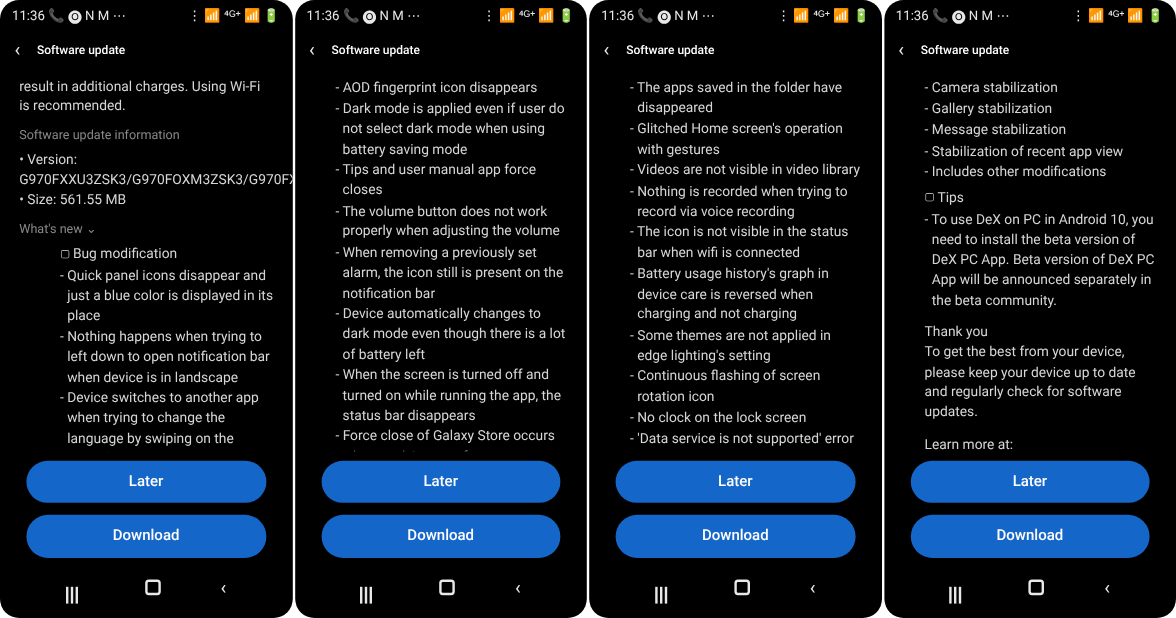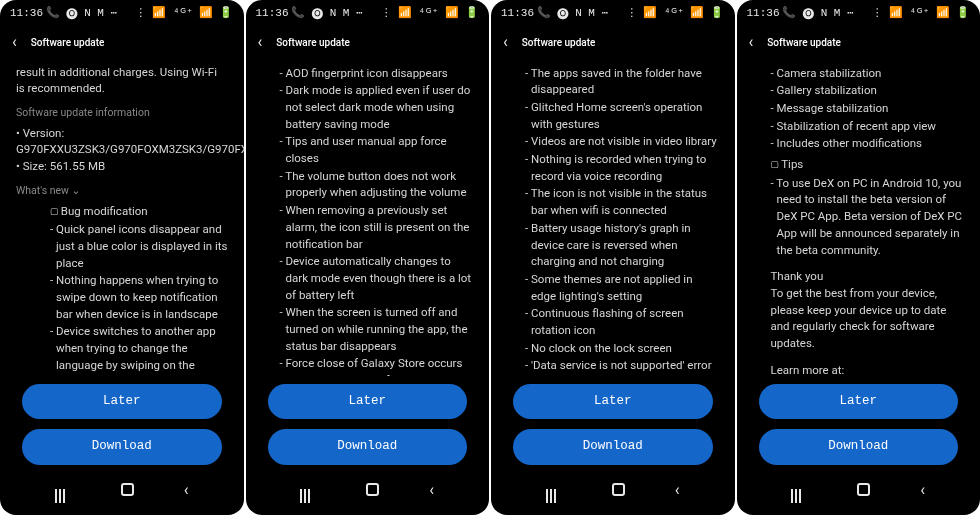--- a/index.html
+++ b/index.html
@@ -25,21 +25,20 @@
       line-height: 1.4;
       position: relative;
     }
     .status-bar {
       display: flex;
       justify-content: space-between;
       align-items: center;
       padding: 6px 10px 2px;
       font-size: 11px;
       color: #e8e8e8;
-      font-family: Liberation Mono, monospace;
     }
     .status-left, .status-right {
       display: flex;
       gap: 3px;
       align-items: center;
     }
     .status-right { gap: 2px; }
     .ico { display: inline-block; }
     .header {
       display: flex;
@@ -77,21 +76,20 @@
       font-size: 9px;
       vertical-align: 1px;
     }
     .subhead { margin: 4px 0 2px; }
     .link { text-decoration: underline; color: #d6d6d6; }
     .btns {
       padding: 8px 22px 4px;
       display: flex;
       flex-direction: column;
       gap: 10px;
-      font-family: Liberation Mono, monospace;
     }
     .btn {
       background: #1566c9;
       color: #fefefe;
       border-radius: 30px;
       text-align: center;
       padding: 9px 0;
       font-size: 12.5px;
       font-weight: 500;
     }
@@ -128,21 +126,21 @@
     <div>result in additional charges. Using Wi-Fi is recommended.</div>
     <div class="sec-head">Software update information</div>
     <div class="sec-block">
       <div>• <span>Version: </span><span>G970FXXU3ZSK3/G970FOXM3ZSK3/G970FXXU3ZSK3</span></div>
       <div>• <span>Size: </span><span>561.55 MB</span></div>
     </div>
     <div class="sec-head"><span>What's new</span> <span>⌄</span></div>
     <div class="notes">
       <div class="subhead">Bug modification</div>
       <div class="bullet">- <span>Quick panel icons disappear and just a blue color is displayed in its place</span></div>
-      <div class="bullet">- <span>Nothing happens when trying to swipe down to keep notification bar when device is in landscape</span></div>
+      <div class="bullet">- <span>Nothing happens when trying to left down to open notification bar when device is in landscape</span></div>
       <div class="bullet">- <span>Device switches to another app when trying to change the language by swiping on the space bar</span></div>
       <div class="bullet">- <span>Time does not change in real time on AOD clock screen</span></div>
 
     </div>
   </div>
   <div class="btns">
     <div class="btn">Later</div>
     <div class="btn">Download</div>
   </div>
   <div class="navbar">

